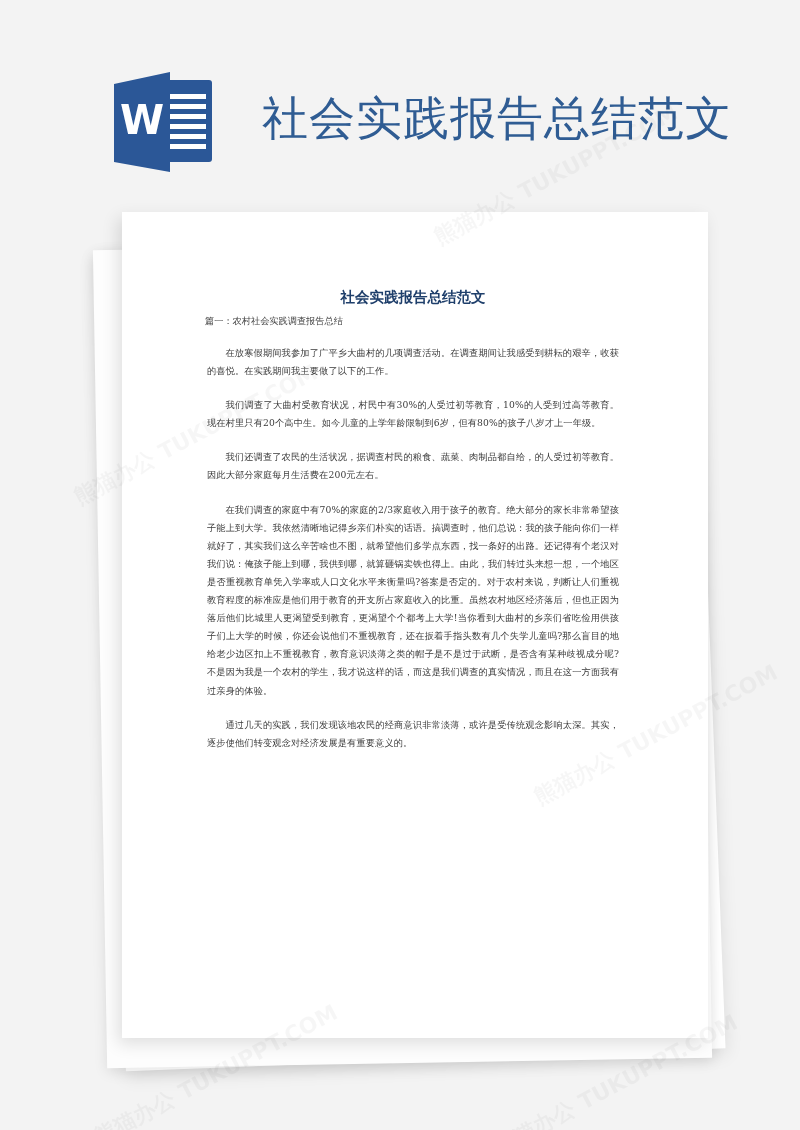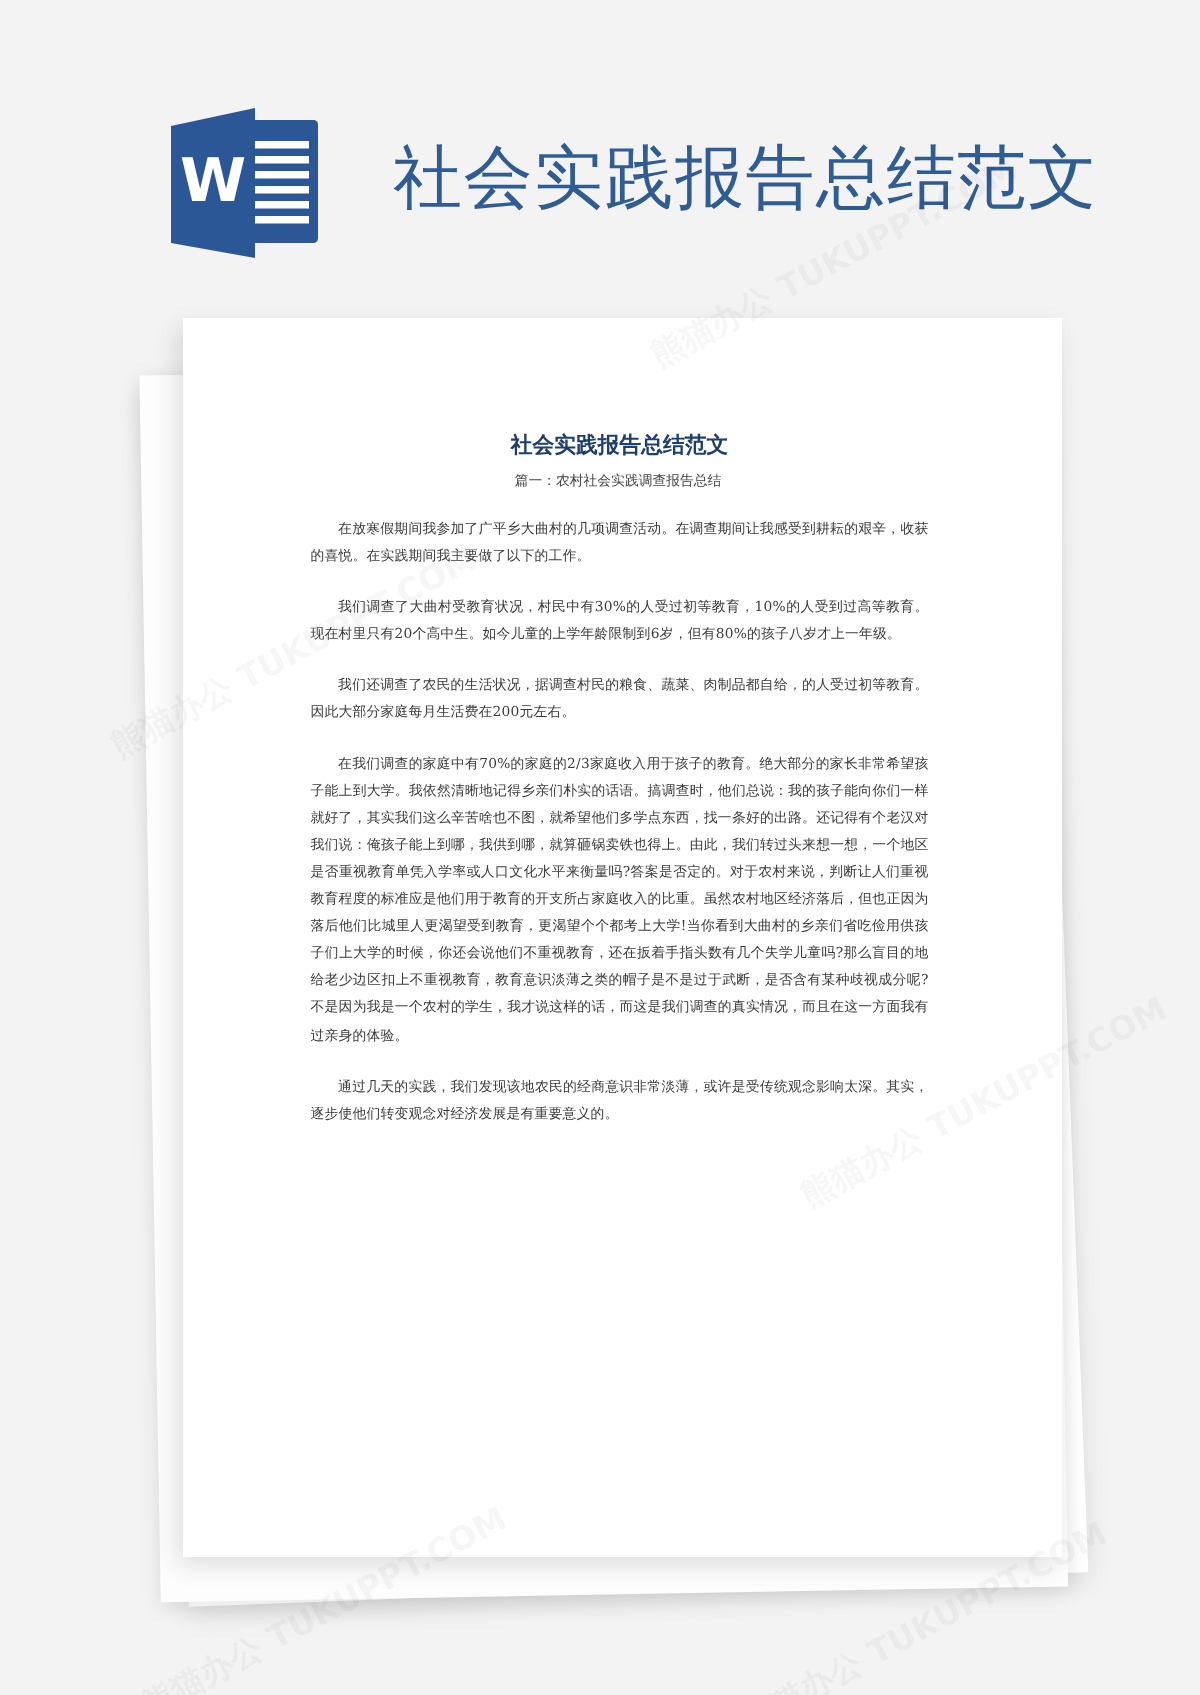--- a/index.html
+++ b/index.html
@@ -29,21 +29,21 @@
   .page {
     position:absolute; left:122px; top:212px; width:586px; height:826px;
     background:#ffffff;
     box-shadow:-4px 6px 16px rgba(0,0,0,0.12);
   }
   .page-inner { position:absolute; left:85px; top:75px; width:412px; }
   .doc-title {
     text-align:center; font-family:"DejaVu Sans", "Liberation Sans", sans-serif;
     font-weight:bold; font-size:14.5px; color:#1f3f6b; margin:0 0 6px 0; line-height:20px;
   }
-  .subtitle { font-size:9.2px; color:#444; line-height:15px; margin:0 0 6px -2px;text-align:center; }
+  .subtitle { font-size:9.2px; color:#444; line-height:15px; margin:0 0 6px -2px; }
   .para {
     font-size:9.2px; color:#3a3a3a; line-height:18.1px; text-indent:2em;
     margin:16px 0 4px 0; text-align:justify; letter-spacing:0.15px;
   }
   .watermark {
     position:absolute; font-family:"DejaVu Sans", sans-serif; font-size:22px;
     color:rgba(0,0,0,0.035); transform:rotate(-28deg); white-space:nowrap;
     pointer-events:none; font-weight:bold;
   }
 </style>

